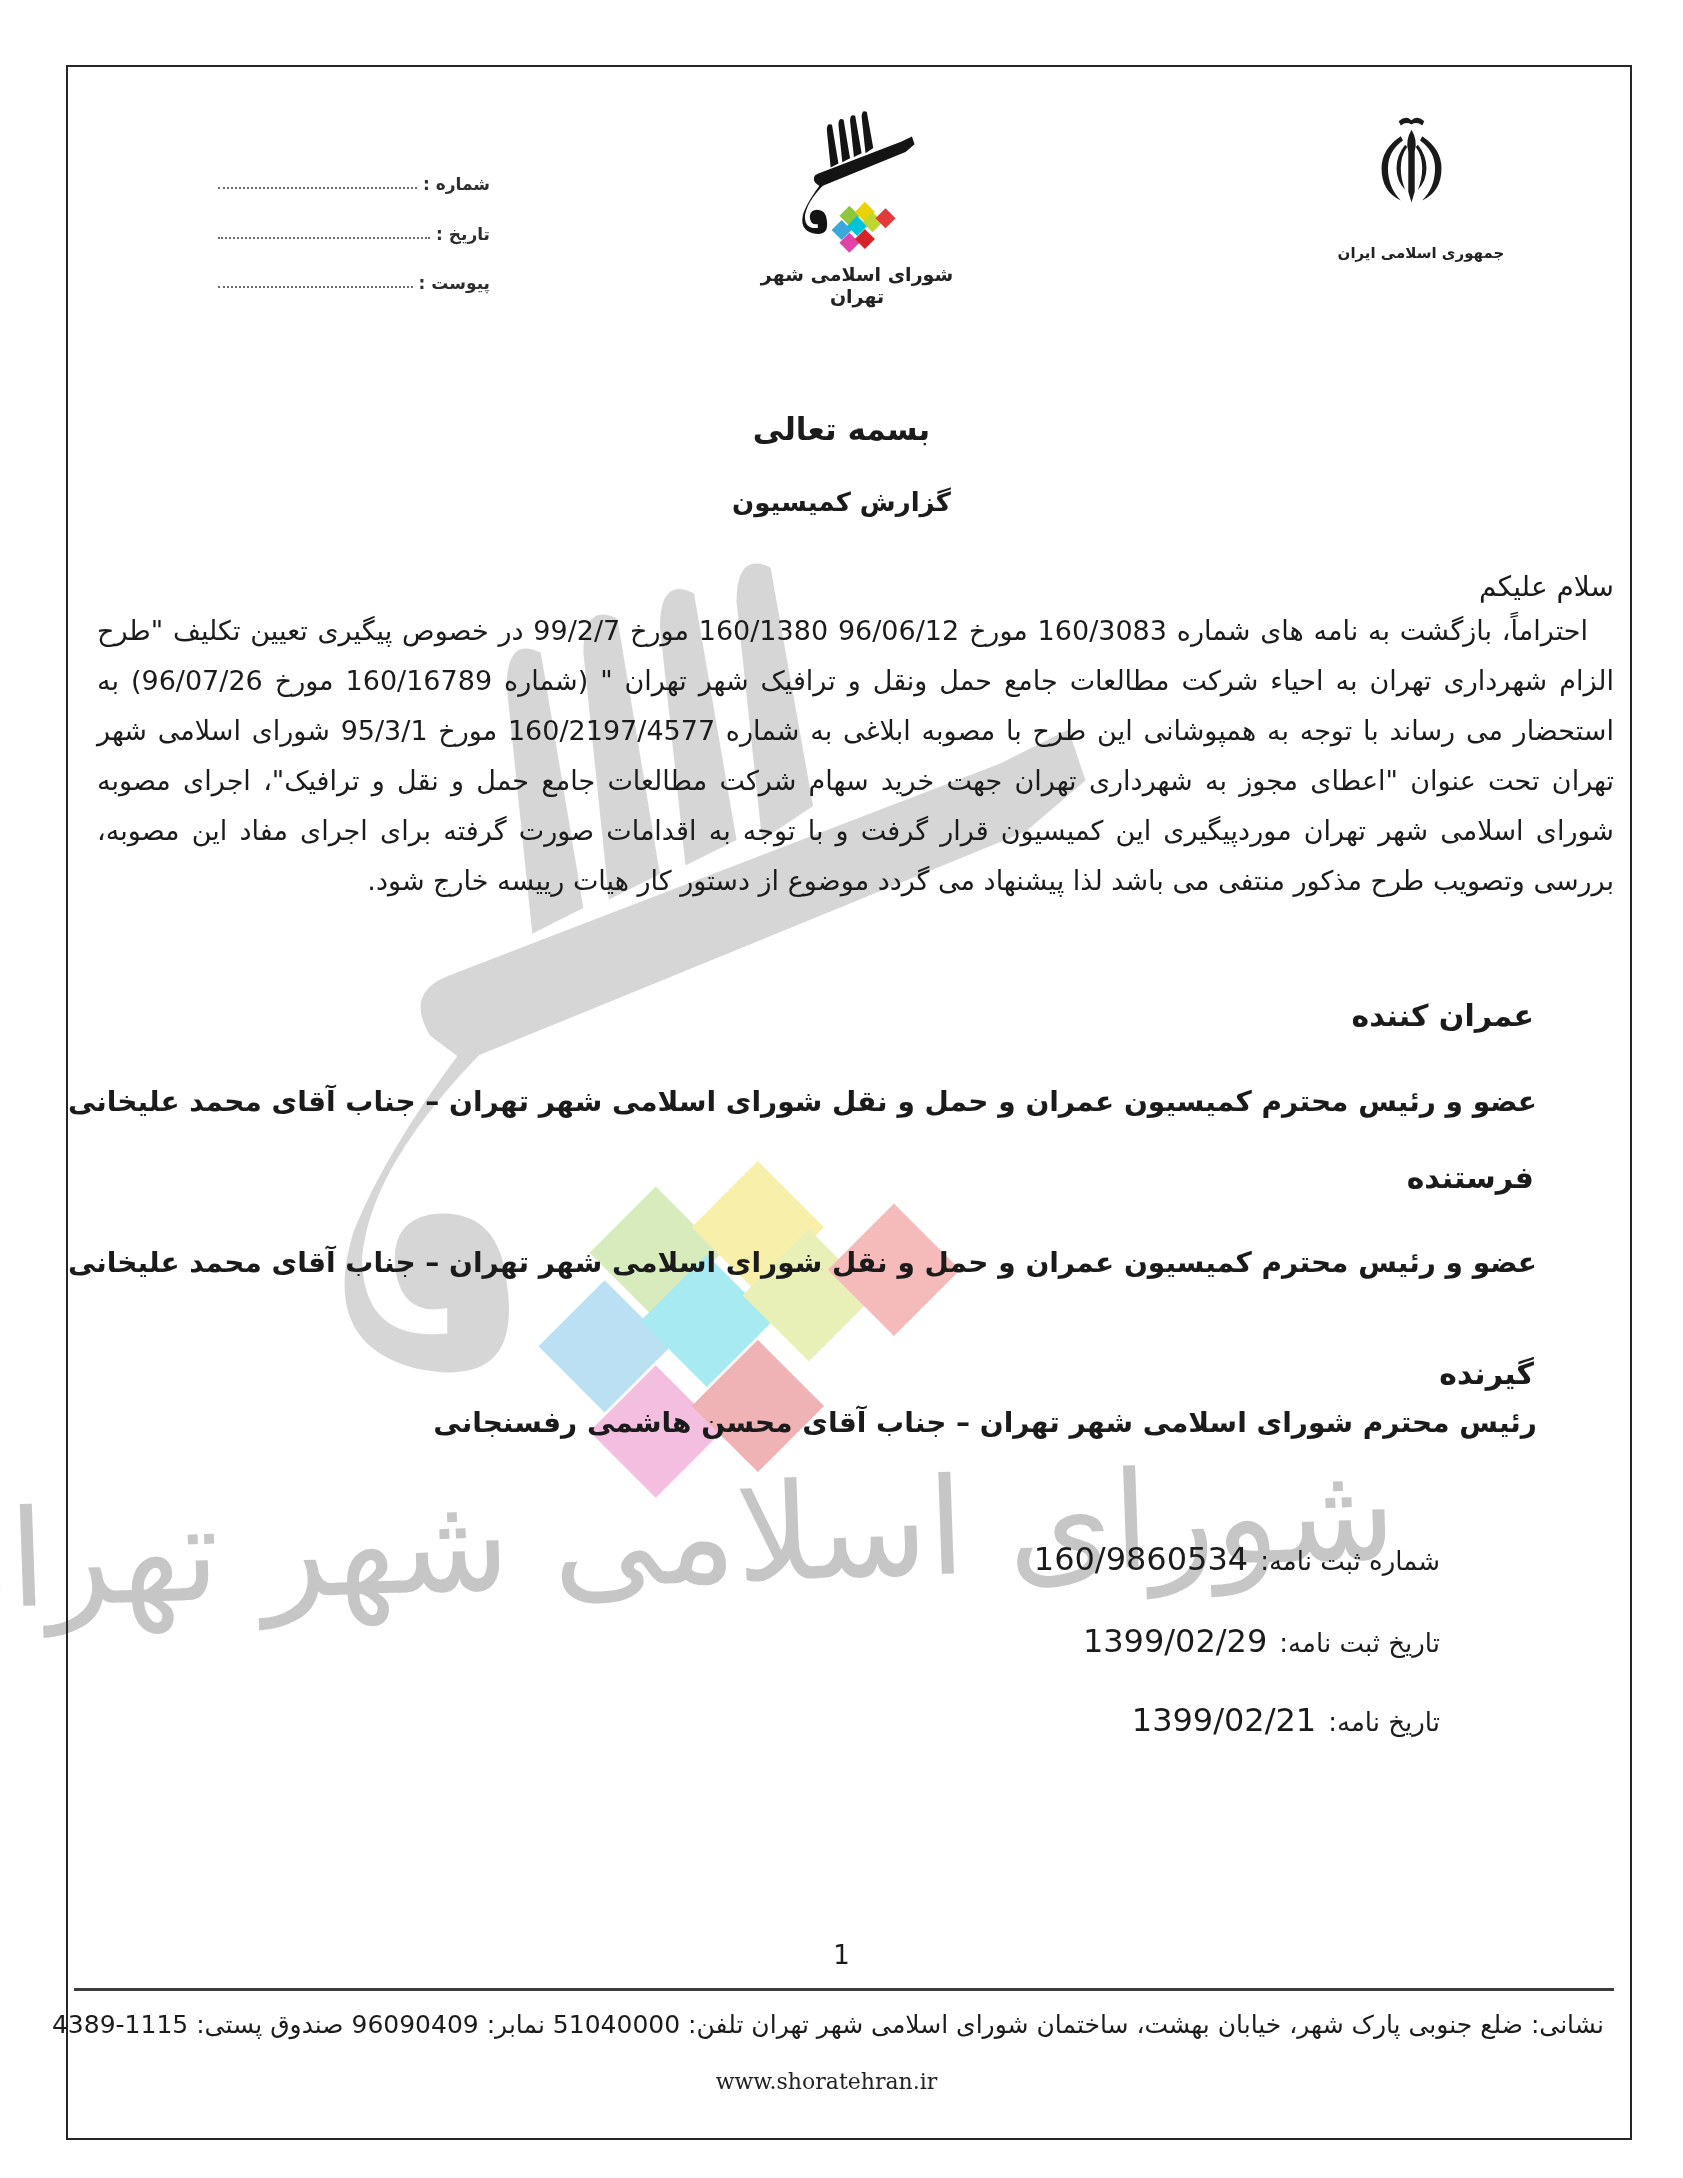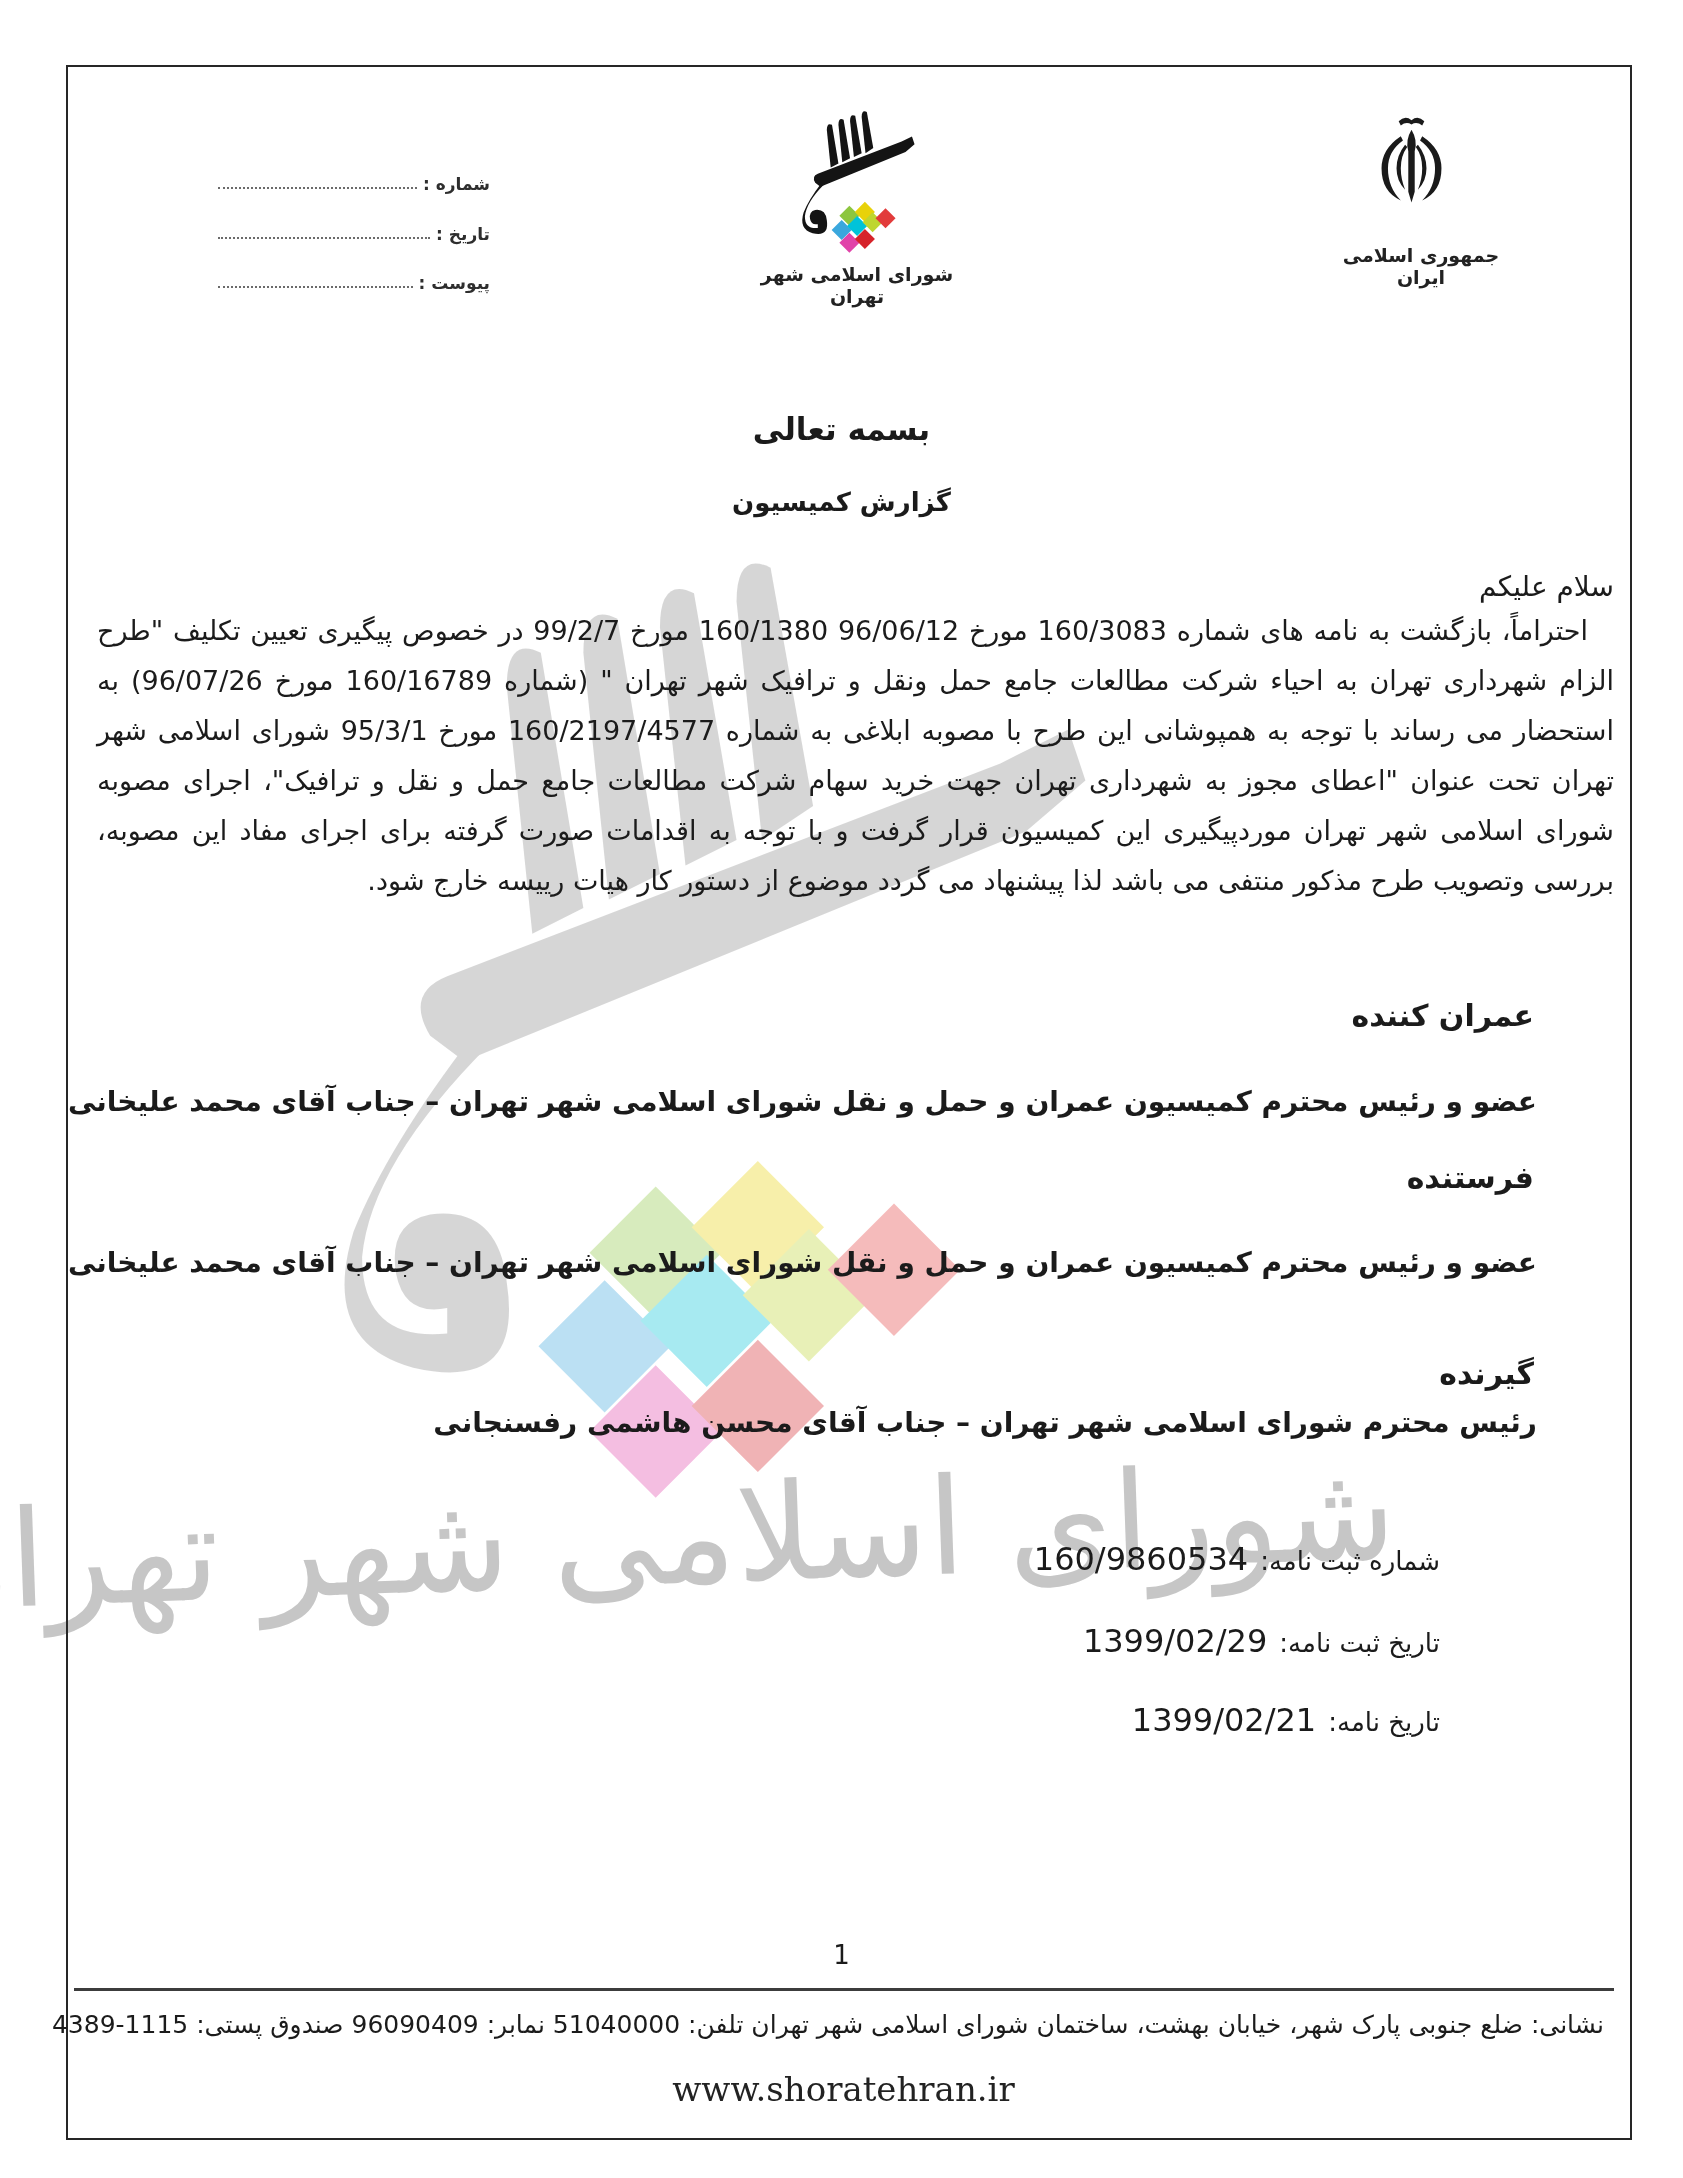--- a/index.html
+++ b/index.html
@@ -12,21 +12,21 @@
 
   
   .lh-field{position:absolute;left:218px;width:272px;height:26px;display:flex;direction:rtl;align-items:flex-end;gap:6px;}
   .lh-field .lbl{font-size:17px;font-weight:bold;color:#2e2e2e;white-space:nowrap;margin-top:18px;}
   .lh-field .dots{flex:1;border-bottom:2px dotted #6a6a6a;margin-bottom:5px;}
 
   
   .council-logo{position:absolute;left:792px;top:109px;width:129px;height:149px;}
   .council-caption{position:absolute;left:731px;top:263px;width:252px;text-align:center;font-size:19px;font-weight:bold;color:#222;}
   .iran-emblem{position:absolute;left:1358px;top:111px;width:107px;height:121px;}
-  .iran-caption{position:absolute;left:1317px;top:244px;width:208px;text-align:center;font-size:19px;font-weight:bold;color:#222;}
+  .iran-caption{position:absolute;left:1317px;top:244px;width:208px;text-align:center;font-size:15px;font-weight:bold;color:#222;}
 
   
   .basmala{position:absolute;left:0;top:411px;width:1683px;text-align:center;font-size:31px;font-weight:bold;}
   .report-title{position:absolute;left:0;top:487px;width:1683px;text-align:center;font-size:26px;font-weight:bold;}
 
   
   .salutation{position:absolute;right:69px;top:570px;font-size:28px;}
   .body-par{
     position:absolute;right:69px;top:606px;width:1517px;
     font-size:27px;line-height:50px;text-align:justify;text-indent:26px;direction:rtl;
@@ -38,22 +38,22 @@
 
   
   .reg-row{position:absolute;right:243px;display:flex;direction:rtl;align-items:baseline;gap:12px;white-space:nowrap;}
   .reg-row .reg-label{font-size:26px;}
   .reg-row .reg-value{font-size:32px;}
 
   
   .page-number{position:absolute;left:0;top:1940px;width:1683px;text-align:center;font-size:26px;}
   .footer-divider{position:absolute;left:74px;top:1988px;width:1540px;height:3px;background:#3c3c3c;}
   .footer-address{position:absolute;left:79px;top:2010px;width:1525px;text-align:center;font-size:25px;white-space:nowrap;}
-  .footer-website{position:absolute;left:17px;top:2069px;width:1653px;text-align:center;
-    font-family:"DejaVu Serif",serif;font-size:34px;color:#222;}
+  .footer-website{position:absolute;left:0;top:2069px;width:1653px;text-align:center;
+    font-family:"DejaVu Serif",serif;font-size:22px;color:#222;}
 
   
   .wm-logo{position:absolute;left:277px;top:550px;width:851px;height:980px;opacity:.34;z-index:0;}
   .wm-logo .logo-strokes path{fill:#8a8a8a;}
   .wm-text{
     position:absolute;left:129px;top:1386px;width:1267px;text-align:center;
     font-size:134px;line-height:297px;color:#8f8f8f;opacity:.5;white-space:nowrap;
     transform:rotate(-2deg);z-index:0;
   }
   .content{position:relative;z-index:1;}

